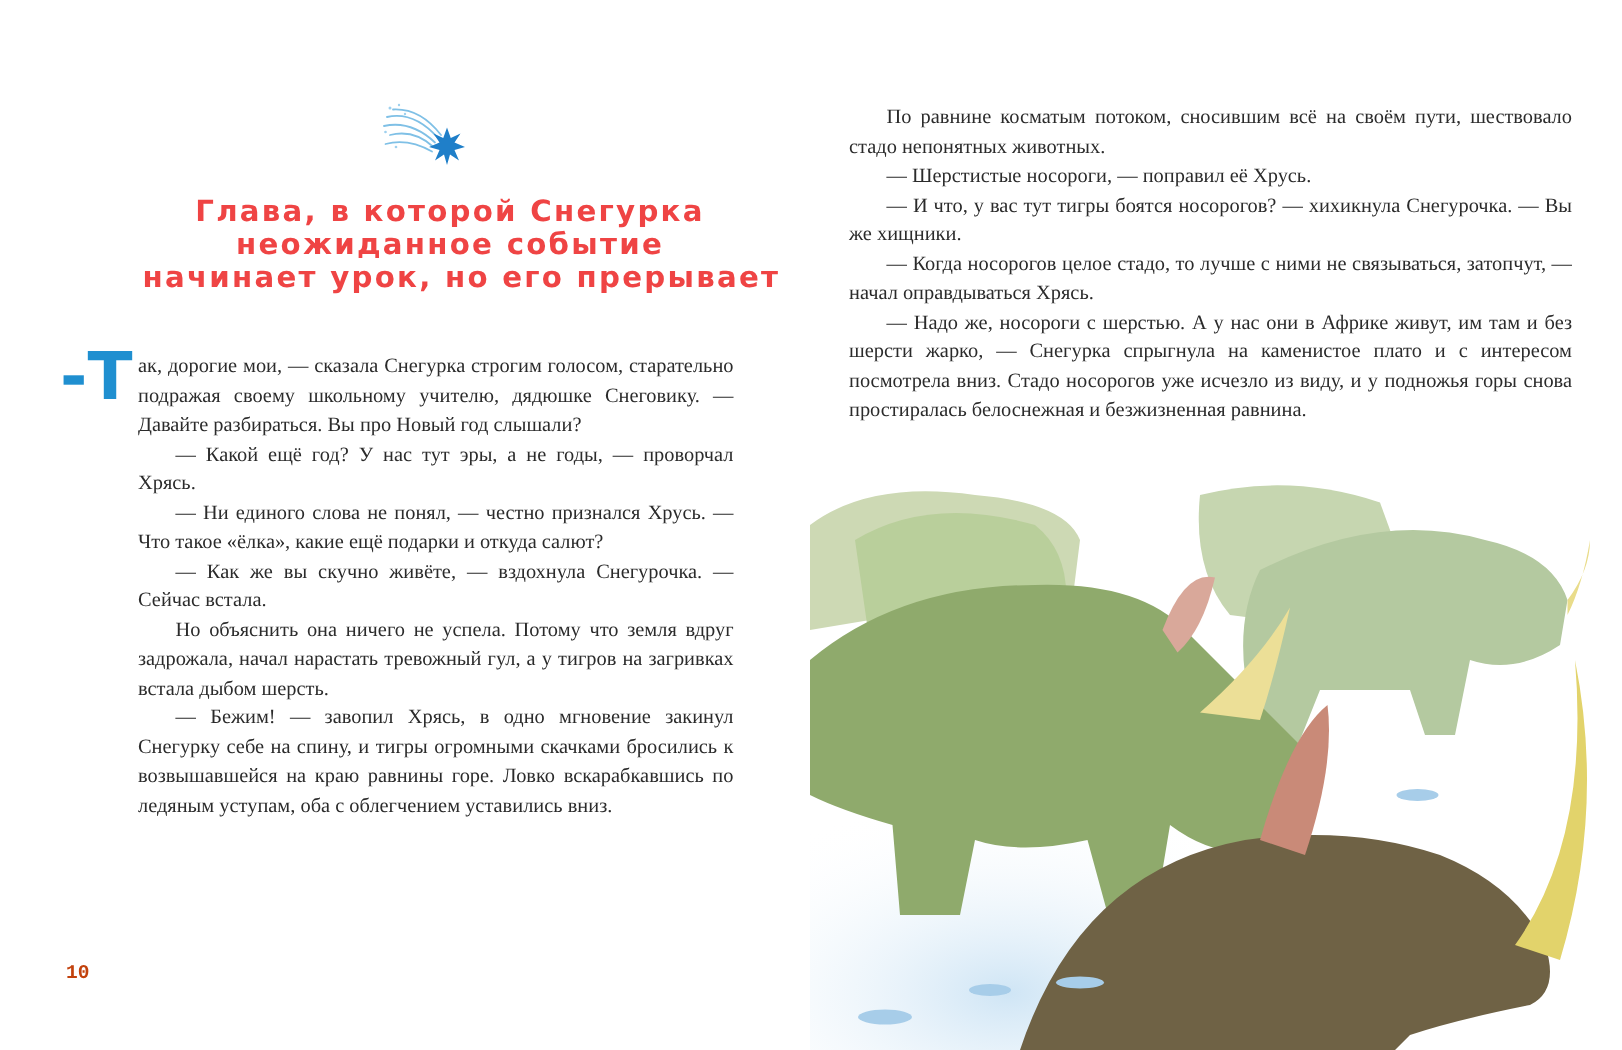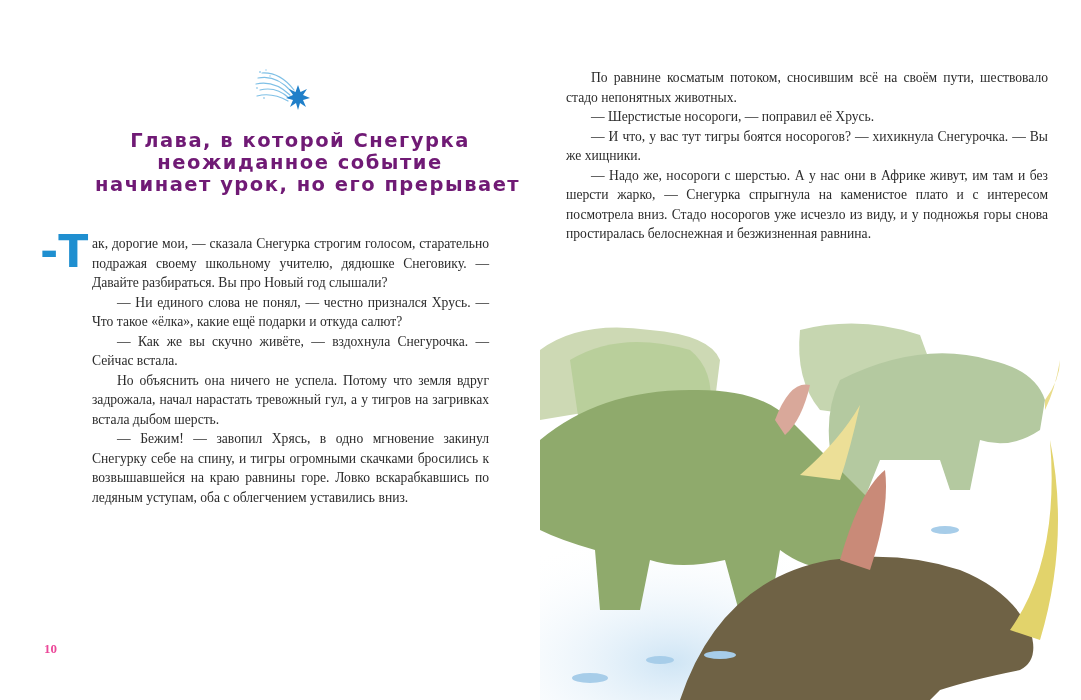--- a/index.html
+++ b/index.html
@@ -4,36 +4,36 @@
 <style>
   html, body { margin:0; padding:0; }
   body { width:1081px; height:700px; background:#ffffff; position:relative; overflow:hidden;
          font-family:"Liberation Serif", serif; color:#2b2b2b; }
   .page { position:absolute; top:0; height:600px; }
   .left { left:0; width:540px; }
   .right { left:540px; width:541px; }
 
   .star-wrap { position:absolute; left:254px; top:68px; width:60px; height:45px; }
   .chapter-title { position:absolute; left:95px; top:130px; width:410px; text-align:center;
-        font-family:"DejaVu Sans", sans-serif; font-weight:bold; color:#701a75;
+        font-family:"DejaVu Sans", sans-serif; font-weight:bold; color:#ef4444;
         font-size:19.5px; line-height:22px; letter-spacing:1.5px; }
   .chapter-title div { white-space:nowrap; }
 
   .body-text { position:absolute; font-size:13.6px; line-height:19.5px; text-align:justify; }
   .left .body-text { left:92px; top:234px; width:397px; }
   .right .body-text { left:26px; top:68px; width:482px; }
   .body-text p { margin:0; text-indent:25px; }
   .body-text p.noindent { text-indent:0; }
 
   .dropcap-line { position:relative; padding-left:0; }
   .dropcap { position:absolute; left:-52px; top:-2px; font-family:"DejaVu Sans", sans-serif;
         font-weight:bold; color:#1f8fd0; font-size:44px; line-height:40px; }
 
-  .page-number { position:absolute; left:44px; top:641px; font-family:Liberation Serif, serif;
-        font-weight:bold; font-size:13px; color:#ec4899; }
+  .page-number { position:absolute; left:44px; top:641px; font-family:Liberation Mono, monospace;
+        font-weight:bold; font-size:13px; color:#c2410c; }
 
   .illustration { position:absolute; left:0; top:310px; width:541px; height:390px; }
 </style>
 </head>
 <body>
 
 <div class="page left">
   <div class="star-wrap">
     <svg width="60" height="45" viewBox="0 0 60 45">
       <g stroke="#7fc0e6" stroke-width="1.2" fill="none" stroke-linecap="round">
@@ -58,34 +58,36 @@
     <div>Глава, в которой Снегурка</div>
     <div>неожиданное событие</div>
     <div>начинает урок, но его прерывает</div>
   </div>
 
   <div class="body-text">
     <p class="noindent dropcap-line">
       <span class="dropcap">-Т</span>
       <span>ак, дорогие мои, — сказала Снегурка строгим голосом, старательно подражая своему школьному учителю, дядюшке Снеговику. — Давайте разбираться. Вы про Новый год слышали?</span>
     </p>
+    <p>— Какой ещё год? У нас тут эры, а не годы, — проворчал Хрясь.</p>
     <p>— Ни единого слова не понял, — честно признался Хрусь. — Что такое «ёлка», какие ещё подарки и откуда салют?</p>
     <p>— Как же вы скучно живёте, — вздохнула Снегурочка. — Сейчас встала.</p>
     <p>Но объяснить она ничего не успела. Потому что земля вдруг задрожала, начал нарастать тревожный гул, а у тигров на загривках встала дыбом шерсть.</p>
     <p>— Бежим! — завопил Хрясь, в одно мгновение закинул Снегурку себе на спину, и тигры огромными скачками бросились к возвышавшейся на краю равнины горе. Ловко вскарабкавшись по ледяным уступам, оба с облегчением уставились вниз.</p>
   </div>
 
   <div class="page-number">10</div>
 </div>
 
 <div class="page right">
   <div class="body-text">
     <p>По равнине косматым потоком, сносившим всё на своём пути, шествовало стадо непонятных животных.</p>
     <p>— Шерстистые носороги, — поправил её Хрусь.</p>
     <p>— И что, у вас тут тигры боятся носорогов? — хихикнула Снегурочка. — Вы же хищники.</p>
+    <p>— Когда носорогов целое стадо, то лучше с ними не связываться, затопчут, — начал оправдываться Хрясь.</p>
     <p>— Надо же, носороги с шерстью. А у нас они в Африке живут, им там и без шерсти жарко, — Снегурка спрыгнула на каменистое плато и с интересом посмотрела вниз. Стадо носорогов уже исчезло из виду, и у подножья горы снова простиралась белоснежная и безжизненная равнина.</p>
   </div>
 
   <div class="illustration">
     <svg width="541" height="390" viewBox="0 0 541 390">
       <defs>
         <radialGradient id="snow" cx="0.4" cy="0.8" r="0.7">
           <stop offset="0" stop-color="#cfe5f5"></stop>
           <stop offset="1" stop-color="#ffffff" stop-opacity="0"></stop>
         </radialGradient>

